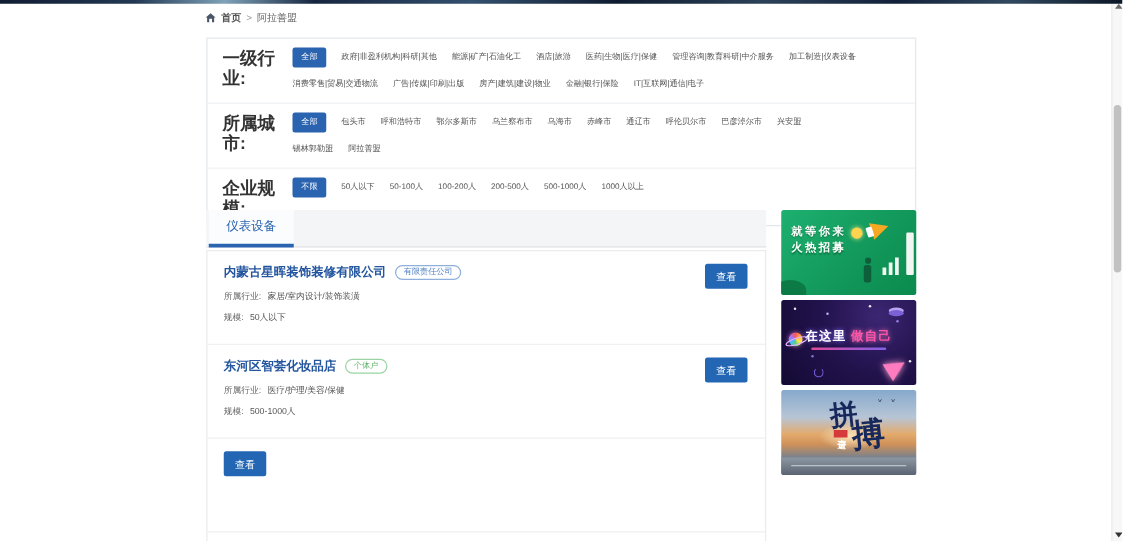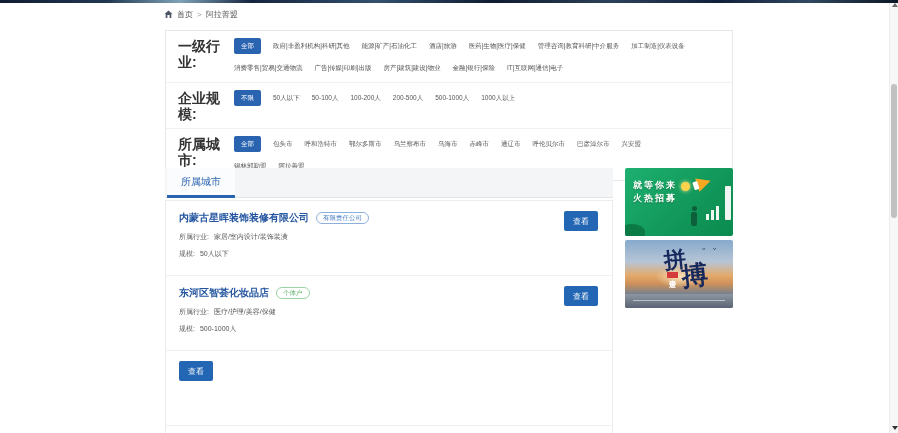--- a/index.html
+++ b/index.html
@@ -12,21 +12,21 @@
 
   
   .top-strip{
     position:absolute; top:0; left:0; width:898px; height:3px; z-index:5;
     background:linear-gradient(90deg,#101c32 0%,#223852 12%,#7fa3b8 20%,#16253f 28%,#33506e 42%,#0f1c30 55%,#2c4258 68%,#12213a 80%,#31495f 90%,#0b1626 100%);
   }
 
   
   .breadcrumb{ position:absolute; top:9px; left:164px; display:flex; align-items:center; gap:4px; font-size:8px; color:#666; }
   .breadcrumb .home-ic{ width:9px; height:9px; display:block; }
-  .crumb-link{ cursor:pointer; color:#555; }
+  .crumb-link{ cursor:pointer; color:#555;font-weight:bold; }
   .crumb-sep{ color:#999; }
   .crumb-cur{ color:#666; }
 
   
   .filter-panel{
     position:absolute; top:30px; left:165px; width:568px;
     background:#fff; border:1px solid #e4e7ec;
   }
   .filter-row{ display:flex; padding:7px 12px 6px; border-bottom:1px solid #f0f1f3; }
   .filter-row:last-child{ border-bottom:none; }
@@ -144,41 +144,41 @@
     <div class="filter-row">
       <div class="filter-label">一级行业:</div>
       <div class="filter-options">
         <span class="chip chip-selected">全部</span>
         <span style="display:contents">
           
         <span class="chip">政府|非盈利机构|科研|其他</span><span class="chip">能源|矿产|石油化工</span><span class="chip">酒店|旅游</span><span class="chip">医药|生物|医疗|保健</span><span class="chip">管理咨询|教育科研|中介服务</span><span class="chip">加工制造|仪表设备</span><span class="chip">消费零售|贸易|交通物流</span><span class="chip">广告|传媒|印刷|出版</span><span class="chip">房产|建筑|建设|物业</span><span class="chip">金融|银行|保险</span><span class="chip">IT|互联网|通信|电子</span></span>
       </div>
     </div>
     <div class="filter-row">
+      <div class="filter-label">所属城市:</div>
+      <div class="filter-options narrow">
+        <span class="chip chip-selected">全部</span>
+        <span style="display:contents">
+          
+        <span class="chip">包头市</span><span class="chip">呼和浩特市</span><span class="chip">鄂尔多斯市</span><span class="chip">乌兰察布市</span><span class="chip">乌海市</span><span class="chip">赤峰市</span><span class="chip">通辽市</span><span class="chip">呼伦贝尔市</span><span class="chip">巴彦淖尔市</span><span class="chip">兴安盟</span><span class="chip">锡林郭勒盟</span><span class="chip">阿拉善盟</span></span>
+      </div>
+    </div>
+    <div class="filter-row">
       <div class="filter-label">企业规模:</div>
       <div class="filter-options">
         <span class="chip chip-selected">不限</span>
         <span style="display:contents">
           
         <span class="chip">50人以下</span><span class="chip">50-100人</span><span class="chip">100-200人</span><span class="chip">200-500人</span><span class="chip">500-1000人</span><span class="chip">1000人以上</span></span>
       </div>
     </div>
-    <div class="filter-row">
-      <div class="filter-label">所属城市:</div>
-      <div class="filter-options narrow">
-        <span class="chip chip-selected">全部</span>
-        <span style="display:contents">
-          
-        <span class="chip">包头市</span><span class="chip">呼和浩特市</span><span class="chip">鄂尔多斯市</span><span class="chip">乌兰察布市</span><span class="chip">乌海市</span><span class="chip">赤峰市</span><span class="chip">通辽市</span><span class="chip">呼伦贝尔市</span><span class="chip">巴彦淖尔市</span><span class="chip">兴安盟</span><span class="chip">锡林郭勒盟</span><span class="chip">阿拉善盟</span></span>
-      </div>
-    </div>
   </div>
 
   <div class="tab-bar">
-    <span class="tab">所属城市</span>
+    <span class="tab">仪表设备</span>
   </div>
 
   <div class="company-card">
     <div style="display:contents">
       
     <div class="company-row">
         <div class="company-info">
           <div class="company-head">
             <span class="company-name">内蒙古星晖装饰装修有限公司</span>
             <span class="badge badge-blue">有限责任公司</span>
@@ -225,20 +225,32 @@
       <span class="bg-bars">
           <i style="height:6px"></i>
           <i style="height:10px"></i>
           <i style="height:14px"></i>
         </span>
       <span class="bg-panel"></span>
       <span class="bg-person"></span>
       <span class="bg-leaf"></span>
     </div>
 
+    <div class="banner banner-space">
+      <span class="bs-stars"></span>
+      <div class="bs-title">
+        <span class="w">在这里</span>
+        <span class="p">做自己</span>
+      </div>
+      <span class="bs-sub"></span>
+      <span class="bs-planet"></span>
+      <span class="bs-ufo"></span>
+      <span class="bs-cone"></span>
+      <span class="bs-swirl"></span>
+    </div>
 
     <div class="banner banner-sky">
       <span class="sky-glow"></span>
       <span class="sky-road"></span>
       <div class="sky-main">
         <span class="c1">拼</span>
         <span class="c2">搏</span>
       </div>
       <span class="sky-seal">奋进</span>
       <span class="sky-birds">v v</span>

